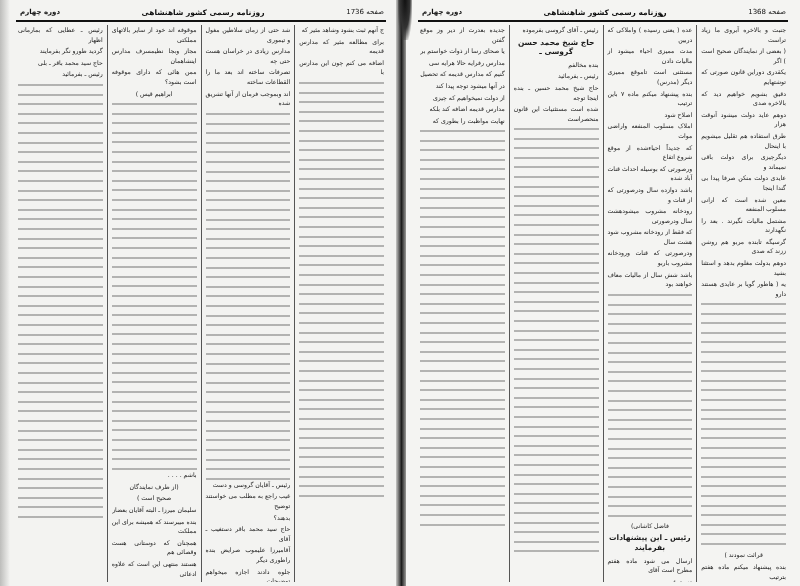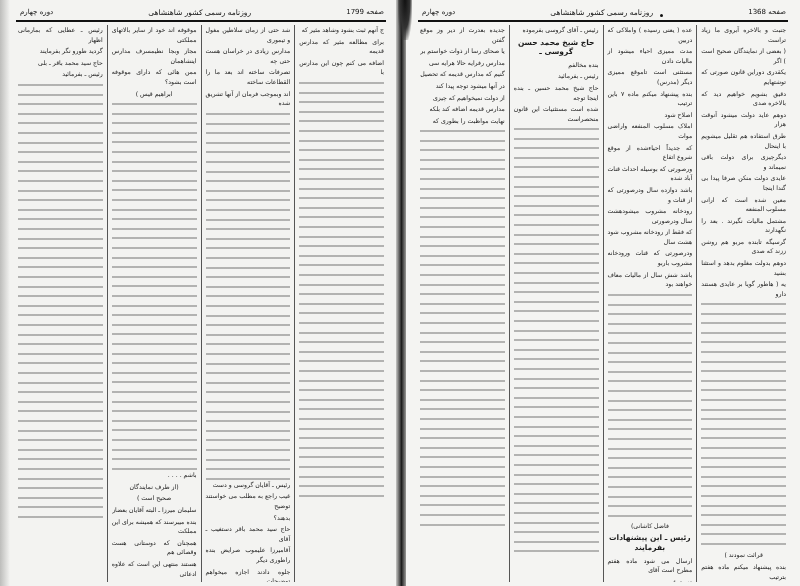--- a/index.html
+++ b/index.html
@@ -26,22 +26,22 @@
   .gutter-blot {
     position: absolute; left: 398px; top: 0; width: 14px; height: 40px;
     background: radial-gradient(ellipse at top, #111 0%, #333 50%, transparent 80%);
   }
   .header {
     position: absolute; top: 6px; left: 20px; right: 14px; height: 12px;
     display: flex; justify-content: space-between; align-items: center;
     direction: rtl;
     font-size: 7px; color: #111;
   }
-  .header .h-center { font-size: 7.5px; font-weight: normal; }
-  .header .h-issue { font-weight: normal; }
+  .header .h-center { font-size: 7.5px; font-weight: bold; }
+  .header .h-issue { font-weight: bold; }
   .rule {
     position: absolute; top: 20px; left: 16px; right: 12px; height: 2px;
     background: #111;
   }
   .columns {
     position: absolute; top: 25px; left: 14px; right: 10px; bottom: 4px;
     display: flex; flex-direction: row-reverse; gap: 0;
   }
   .col {
     flex: 1; padding: 0 4px;
@@ -67,21 +67,21 @@
   }
 </style>
 </head>
 <body>
 
 <div class="spread">
 
   <div class="page page-left">
     <div class="page-edge-left"></div>
     <div class="header">
-      <span class="h-page">صفحه 1799</span>
+      <span class="h-page">صفحه 1736</span>
       <span class="h-center">روزنامه رسمی کشور شاهنشاهی</span>
       <span class="h-issue">دوره چهارم</span>
     </div>
     <div class="rule"></div>
     <div class="columns">
       <div class="col">
         <p>ج آنهم ثبت بشود وشاهد مثیر که</p>
         <p>برای مطالعه مثیر که مدارس قدیمه</p>
         <p>اضافه می کنم چون این مدارس با</p>
         <span class="filler" style="height:420px"></span>

